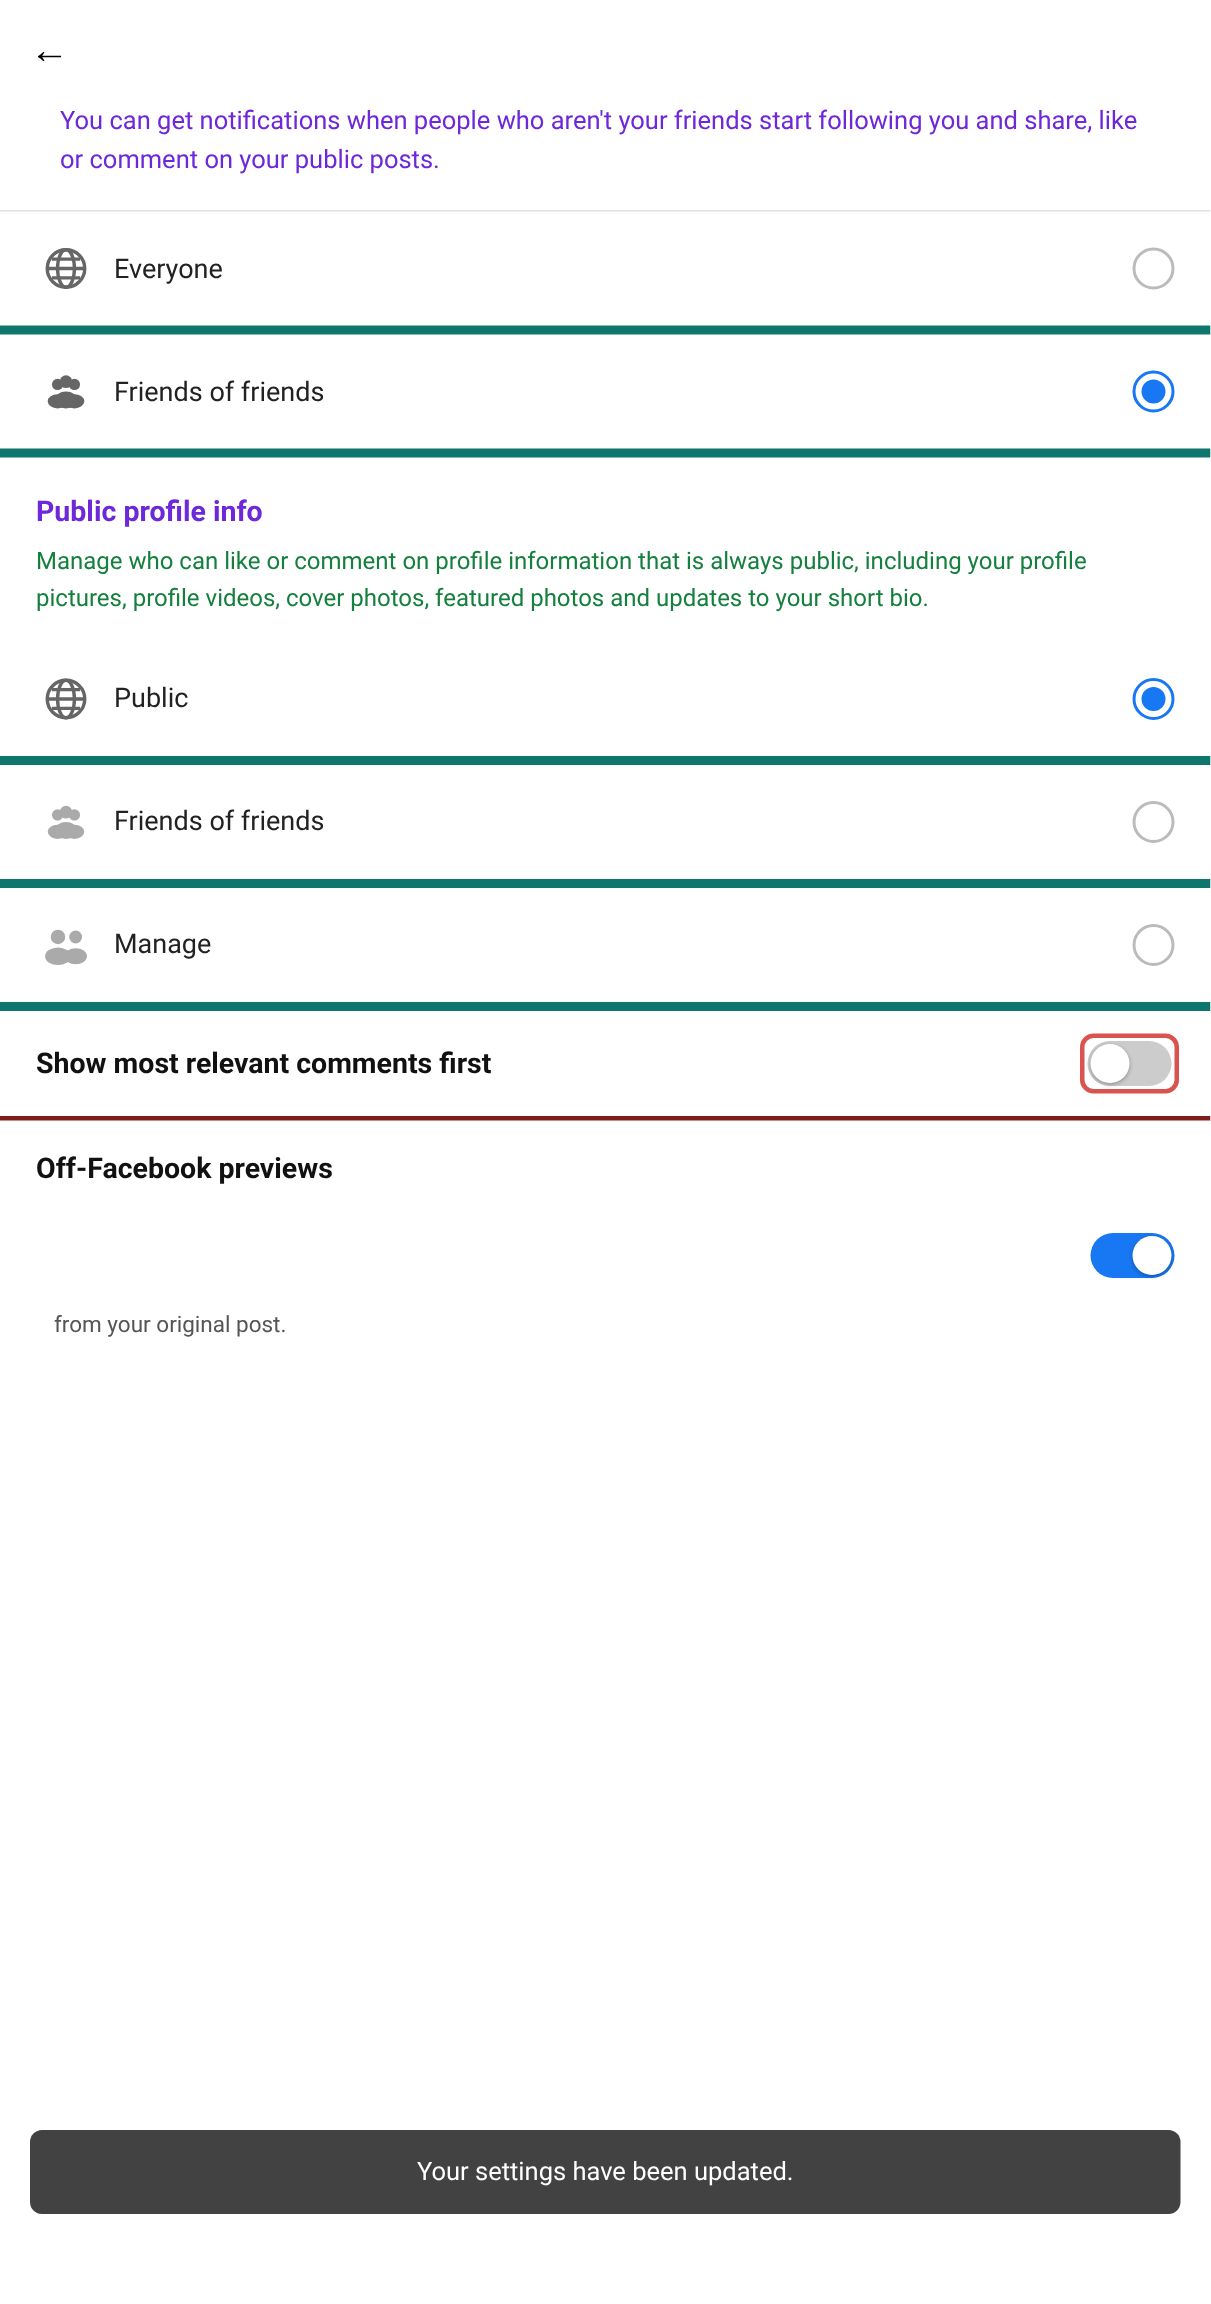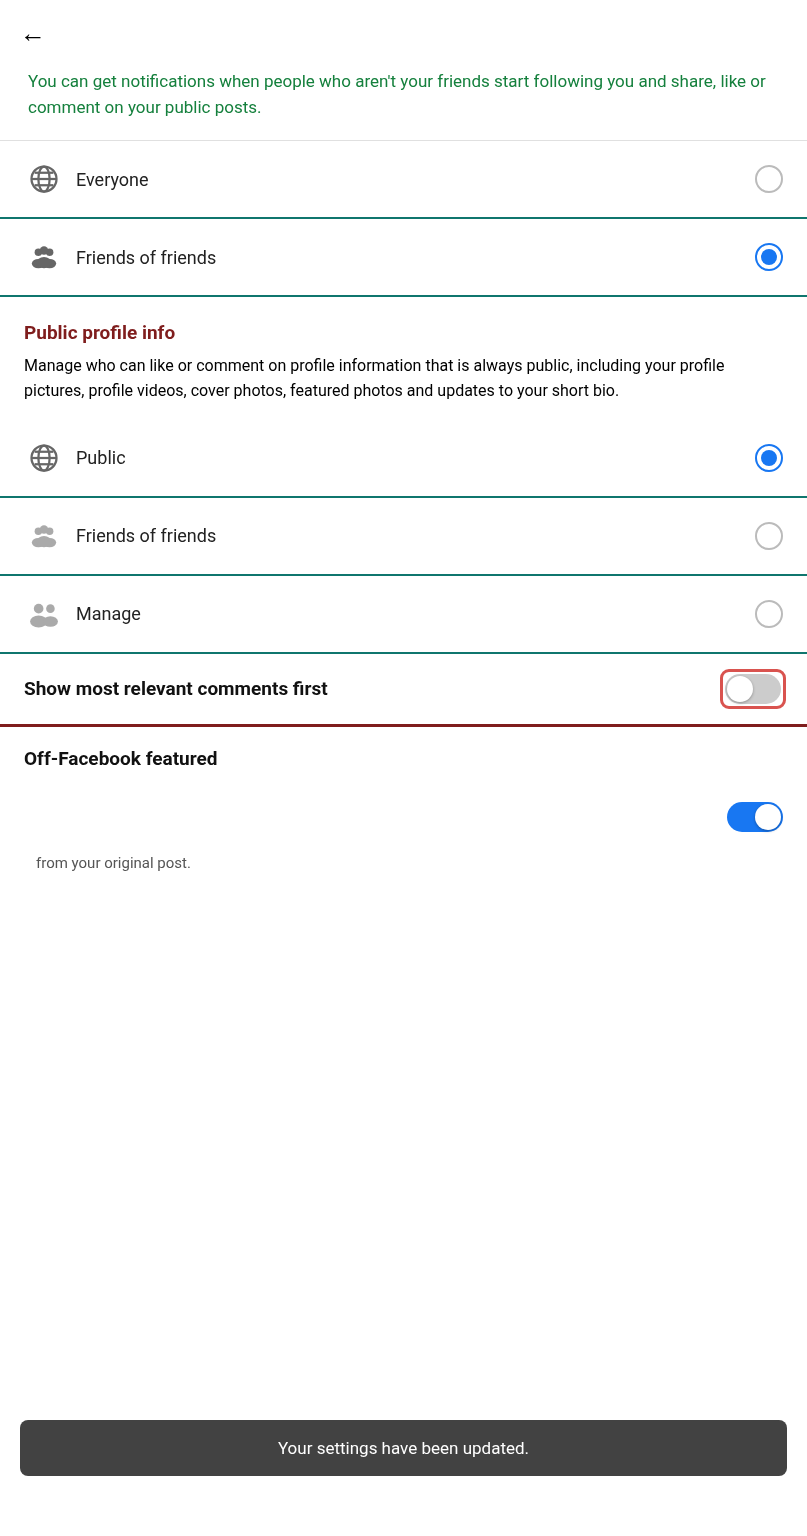--- a/index.html
+++ b/index.html
@@ -17,31 +17,31 @@
       display: flex;
       align-items: center;
     }
     .back-arrow {
       font-size: 26px;
       cursor: pointer;
       color: #000;
       font-weight: bold;
     }
     .intro-text {
-      padding: 10px 28px 20px;
+      padding: 10px 40px 20px;
       font-size: 17px;
-      color: #15803d;
+      color: #6d28d9;
       line-height: 1.5;
       border-bottom: 1px solid #e0e0e0;
     }
     .option-row {
       display: flex;
       align-items: center;
       padding: 18px 24px;
-      border-bottom: 2px solid #0f766e;
+      border-bottom: 6px solid #0f766e;
       cursor: pointer;
     }
     .option-icon {
       width: 40px;
       height: 40px;
       display: flex;
       align-items: center;
       justify-content: center;
       flex-shrink: 0;
       color: #666;
@@ -69,26 +69,26 @@
     .radio-inner {
       width: 16px;
       height: 16px;
       border-radius: 50%;
       background: #1877f2;
     }
     .section-title {
       padding: 24px 24px 10px;
       font-size: 19px;
       font-weight: bold;
-      color: #7f1d1d;
+      color: #6d28d9;
     }
     .section-desc {
       padding: 0 24px 16px;
       font-size: 16px;
-      color: #000000;
+      color: #15803d;
       line-height: 1.55;
     }
     .toggle-row {
       display: flex;
       align-items: center;
       padding: 18px 24px;
       border-bottom: 3px solid #7f1d1d;
     }
     .toggle-label {
       flex: 1;
@@ -287,21 +287,21 @@
 <div class="toggle-row">
   <span class="toggle-label">Show most relevant comments first</span>
   <div class="toggle-wrapper">
     <div class="toggle-track">
       <div class="toggle-thumb"></div>
     </div>
   </div>
 </div>
 
 <div class="off-fb-section">
-  <div class="off-fb-title">Off-Facebook featured</div>
+  <div class="off-fb-title">Off-Facebook previews</div>
 </div>
 <div class="off-fb-row">
   <div></div>
   <div class="off-fb-toggle">
     <div class="off-fb-toggle-track">
       <div class="off-fb-toggle-thumb"></div>
     </div>
   </div>
 </div>
 

